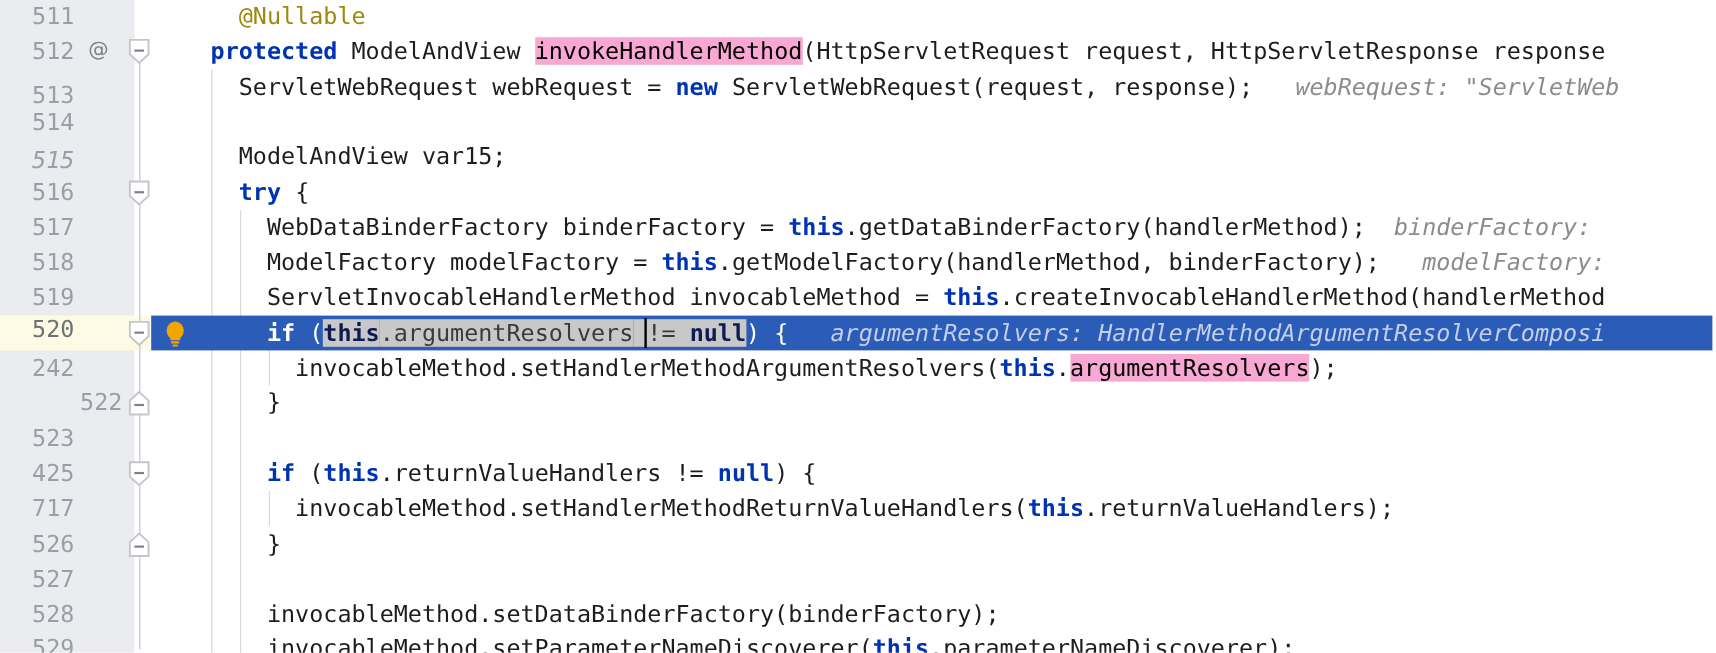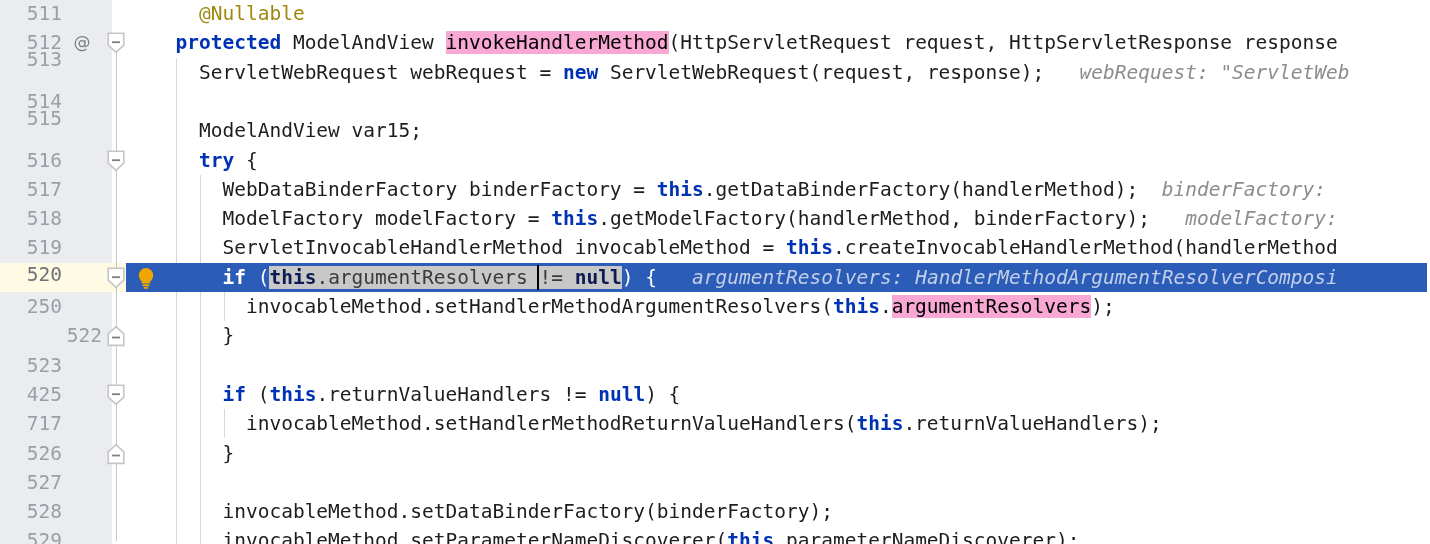--- a/index.html
+++ b/index.html
@@ -196,29 +196,29 @@
   <div id="iguides">
       <div class="iguide" style="left: 176.04px; top: 57.6px; height: 498.1px;"></div>
       <div class="iguide" style="left: 200.08px; top: 174.8px; height: 380.9px;"></div>
       <div class="iguide" style="left: 224.12px; top: 292px; height: 29.3px;"></div>
       <div class="iguide" style="left: 224.12px; top: 409.2px; height: 29.3px;"></div>
     </div>
 
   <div id="linenos">
       <div class="lineno" style="top: -1px; height: 29.3px; line-height: 29.3px;">511</div>
       <div class="lineno" style="top: 28.3px; height: 29.3px; line-height: 29.3px;">512</div>
-      <div class="lineno" style="top: 45px; height: 29.3px; line-height: 29.3px;">513</div>
+      <div class="lineno" style="top: 65px; height: 29.3px; line-height: 29.3px;">513</div>
       <div class="lineno" style="top: 86.9px; height: 29.3px; line-height: 29.3px;">514</div>
-      <div class="lineno" style="top: 104px; height: 29.3px; line-height: 29.3px;">515</div>
+      <div class="lineno" style="top: 119px; height: 29.3px; line-height: 29.3px; font-style: italic;">515</div>
       <div class="lineno" style="top: 145.5px; height: 29.3px; line-height: 29.3px;">516</div>
       <div class="lineno" style="top: 174.8px; height: 29.3px; line-height: 29.3px;">517</div>
       <div class="lineno" style="top: 204.1px; height: 29.3px; line-height: 29.3px;">518</div>
       <div class="lineno" style="top: 233.4px; height: 29.3px; line-height: 29.3px;">519</div>
       <div class="lineno current" style="top: 260px; height: 29.3px; line-height: 29.3px;">520</div>
-      <div class="lineno" style="top: 292px; height: 29.3px; line-height: 29.3px;">250</div>
+      <div class="lineno" style="top: 292px; height: 29.3px; line-height: 29.3px;">242</div>
       <div class="lineno" style="top: 321.3px; height: 29.3px; line-height: 29.3px; padding-left: 40px;">522</div>
       <div class="lineno" style="top: 350.6px; height: 29.3px; line-height: 29.3px;">523</div>
       <div class="lineno" style="top: 379.9px; height: 29.3px; line-height: 29.3px;">425</div>
       <div class="lineno" style="top: 409.2px; height: 29.3px; line-height: 29.3px;">717</div>
       <div class="lineno" style="top: 438.5px; height: 29.3px; line-height: 29.3px;">526</div>
       <div class="lineno" style="top: 467.8px; height: 29.3px; line-height: 29.3px;">527</div>
       <div class="lineno" style="top: 497.1px; height: 29.3px; line-height: 29.3px;">528</div>
       <div class="lineno" style="top: 526.4px; height: 29.3px; line-height: 29.3px;">529</div>
     </div>
 

